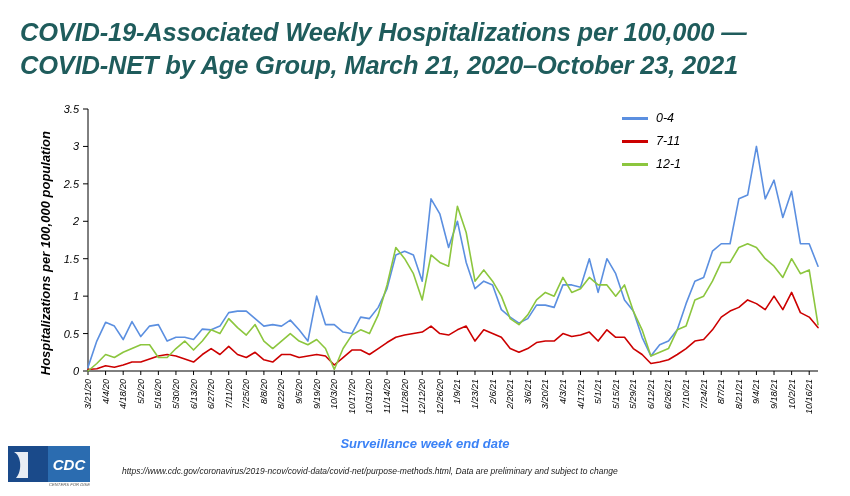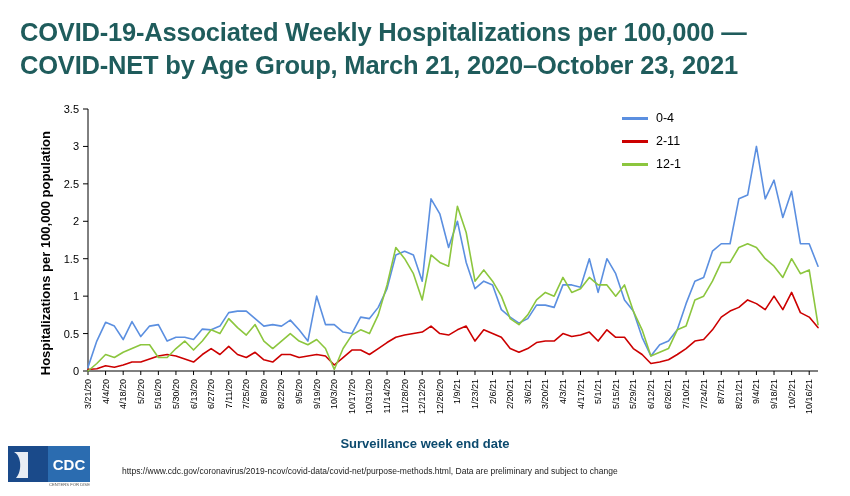--- a/index.html
+++ b/index.html
@@ -11,20 +11,21 @@
     height: 496px;
     background: #ffffff;
     font-family: "Liberation Sans", sans-serif;
     overflow: hidden;
     position: relative;
   }
   .slide {
     position: relative;
     width: 850px;
     height: 420px;
+    font-style: italic;
   }
   .title {
     position: absolute;
     left: 20px;
     top: 16px;
     width: 810px;
     color: #1F5C5C;
     font-size: 25.5px;
     font-weight: bold;
     line-height: 1.28;
@@ -50,21 +51,21 @@
     line-height: 1.25;
   }
   .x-axis-title {
     position: absolute;
     left: 0;
     top: 436px;
     width: 850px;
     text-align: center;
     font-size: 13px;
     font-weight: bold;
-    color: #0c4a6e;
+    color: #3b82f6;
   }
   .footnote {
     position: absolute;
     left: 95px;
     top: 466px;
     font-size: 8.5px;
     color: #222;
     font-family: "Liberation Sans", sans-serif;
     margin-left: 27px;
   }
@@ -229,21 +230,21 @@
 
   <div class="x-axis-title">Surveillance week end date</div>
 
   <div class="legend">
     <div class="legend-row">
       <span class="legend-swatch" style="background:#5B8FE0"></span>
       <span class="legend-label">0-4</span>
     </div>
     <div class="legend-row">
       <span class="legend-swatch" style="background:#CC0000"></span>
-      <span class="legend-label">2-11</span>
+      <span class="legend-label">7-11</span>
     </div>
     <div class="legend-row">
       <span class="legend-swatch" style="background:#8CC63E"></span>
       <span class="legend-label">12-1</span>
     </div>
   </div>
 
   <div class="footnote">https://www.cdc.gov/coronavirus/2019-ncov/covid-data/covid-net/purpose-methods.html, Data are preliminary and subject to change</div>
 
   <svg class="cdc-logo" viewBox="0 0 82 42">

